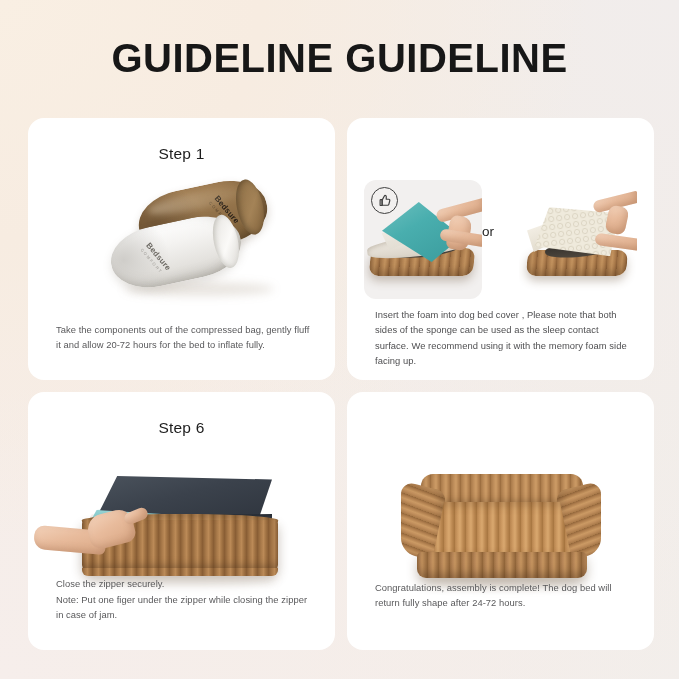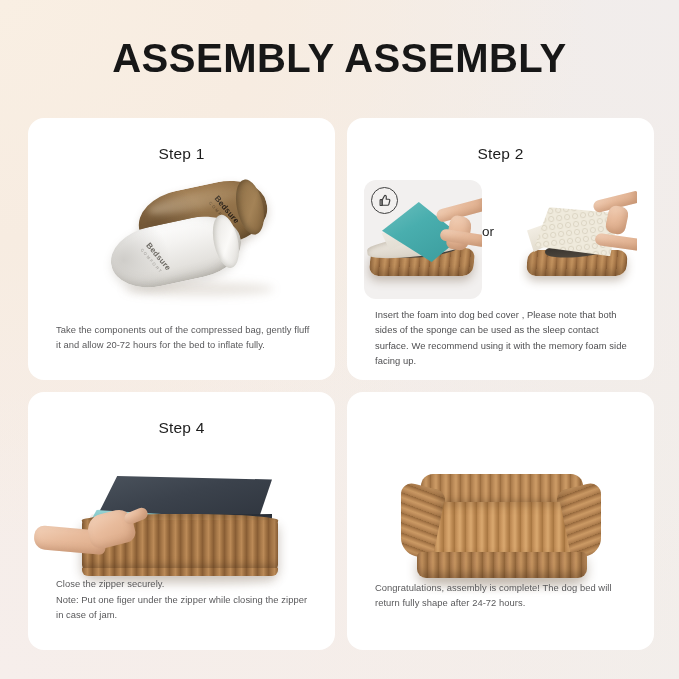--- a/index.html
+++ b/index.html
@@ -461,21 +461,21 @@
     border-radius: 50%;
     background: rgba(120,95,65,.16);
     filter: blur(5px);
   }
 </style>
 </head>
 <body>
 
 <div id="page">
 
-  <div class="title">ASSEMBLY ASSEMBLY</div>
+  <div class="title">GUIDELINE GUIDELINE</div>
 
   <div class="grid">
 
     <div class="card card-1">
       <div class="step-title">Step 1</div>
 
       <div class="art rolls">
         <div class="bed-shadow" style="left:96px; top:104px; width:150px; height:14px;"></div>
 
         <div class="roll roll-brown">
@@ -484,21 +484,20 @@
 
         <div class="roll roll-white">
           <div class="roll-label label-white">Bedsure<span class="sub">COMFORT</span></div>
         </div>
       </div>
 
       <div class="caption">Take the components out of the compressed bag, gently fluff it and allow 20-72 hours for the bed to inflate fully.</div>
     </div>
 
     <div class="card card-2">
-      <div class="step-title">Step 2</div>
 
       <div class="sub-wrap">
 
         <div class="subpanel subpanel-left">
           <div class="thumb-badge">
             <svg width="15" height="15" viewBox="0 0 24 24" fill="none" stroke="#3f3f3f" stroke-width="1.9" stroke-linecap="round" stroke-linejoin="round">
               <path d="M6 10.5h2.2V20H6a1 1 0 0 1-1-1v-7.5a1 1 0 0 1 1-1z"></path>
               <path d="M8.2 11.4l3.6-6.6a1.6 1.6 0 0 1 3 .8V10h4.1a1.6 1.6 0 0 1 1.55 2l-1.5 6.1A2 2 0 0 1 17 19.6H8.2z"></path>
             </svg>
           </div>
@@ -522,21 +521,21 @@
           <div class="hand s2r-hand-a"></div>
           <div class="hand s2r-hand-b"></div>
           <div class="hand s2r-hand-c"></div>
         </div>
       </div>
 
       <div class="caption">Insert the foam into dog bed cover , Please note that both sides of the sponge can be used as the sleep contact surface. We recommend using it with the memory foam side facing up.</div>
     </div>
 
     <div class="card card-3">
-      <div class="step-title">Step 4</div>
+      <div class="step-title">Step 6</div>
 
       <div class="art s3">
         <div class="bed-shadow" style="left:58px; top:104px; width:190px; height:12px;"></div>
         <div class="s3-white"></div>
         <div class="s3-teal"></div>
         <div class="s3-navy"></div>
         <div class="s3-navy-edge"></div>
         <div class="cord-top s3-rim"></div>
         <div class="cord-base s3-body"></div>
         <div class="hand s3-hand-arm"></div>

